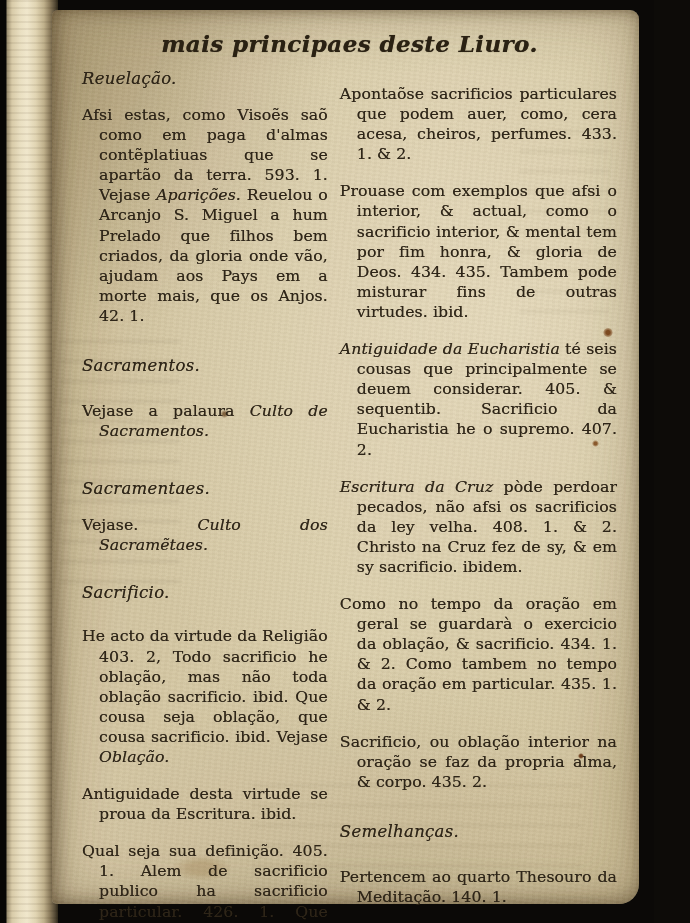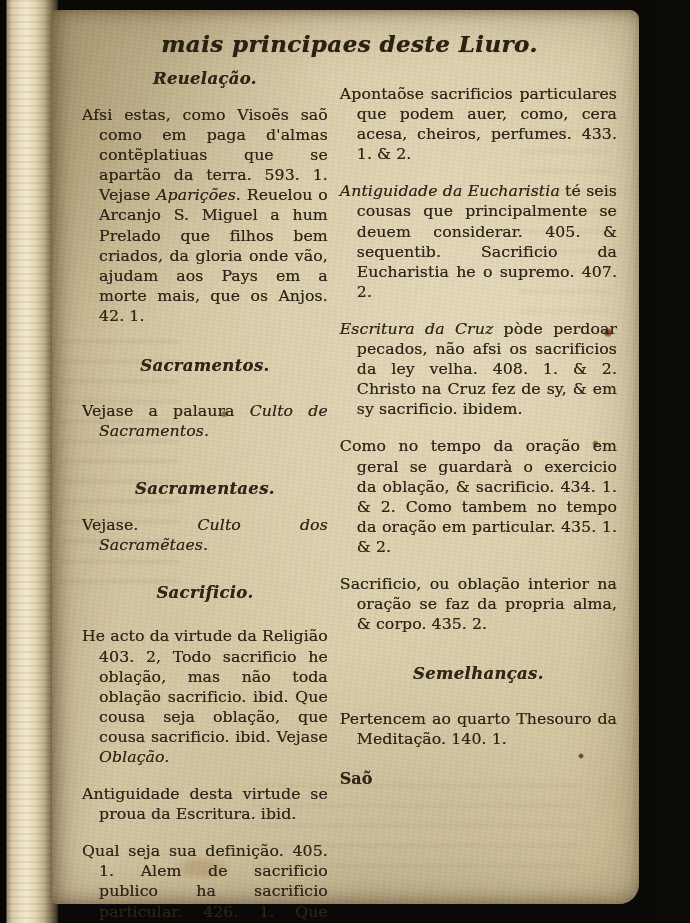--- a/index.html
+++ b/index.html
@@ -79,22 +79,22 @@
     margin:4px 0 10px;text-align:center;
     font-size:23px;font-style:italic;font-weight:600;
     letter-spacing:.4px;color:#2a2113;
     text-shadow:0 0 .7px rgba(42,33,19,.8);
   }
   .cols{display:flex;gap:12px;margin-top:6px;}
   .col{box-sizing:border-box;}
   .col-left{width:47%;}
   .col-right{width:53%;}
   .sec-heading{
-    margin:24px 0 18px;text-align:center;
-    font-size:16.5px;font-style:italic;font-weight:700;
+    margin:24px 0 18px;text-align:left;
+    font-size:16.5px;font-style:italic;font-weight:400;
     letter-spacing:.3px;
     text-shadow:0 0 .6px rgba(46,37,24,.7);
   }
   .sec-heading.first{margin-top:2px;margin-bottom:8px;}
   .entry{
     margin:17px 0 3px;padding-left:17px;text-indent:-17px;
     font-size:15.7px;line-height:1.28;text-align:justify;
     letter-spacing:.1px;
     text-shadow:0 0 .6px rgba(46,37,24,.55), .3px .3px 0 rgba(46,37,24,.18);
   }
@@ -145,20 +145,21 @@
           <p class="sec-heading" style="margin-top:28px;margin-bottom:24px;">Sacrificio.</p>
           <p class="entry"><span>He acto da virtude da Religião 403. 2, Todo sacrificio he oblação, mas não toda oblação sacrificio. ibid. Que cousa seja oblação, que cousa sacrificio. ibid. Vejase </span><span class="ital">Oblação.</span></p>
           <p class="entry"><span>Antiguidade desta virtude se proua da Escritura. ibid.</span></p>
           <p class="entry"><span>Qual seja sua definição. 405. 1. Alem de sacrificio publico ha sacrificio particular. 426. 1. Que partes ajam o sacrificio particular. 427. &amp; 428. Que actos concorram no exercicio do sacrificio. 432. 2. &amp; sequent.</span></p>
 
         </div>
 
         <div class="col col-right">
 
           <p class="entry"><span>Apontaõse sacrificios particulares que podem auer, como, cera acesa, cheiros, perfumes. 433. 1. &amp; 2.</span></p>
+          <p class="entry"><span>Prouase com exemplos que afsi o interior, &amp; actual, como o sacrificio interior, &amp; mental tem por fim honra, &amp; gloria de Deos. 434. 435. Tambem pode misturar fins de outras virtudes. ibid.</span></p>
           <p class="entry"><span class="lead">Antiguidade da Eucharistia</span><span> té seis cousas que principalmente se deuem considerar. 405. &amp; sequentib. Sacrificio da Eucharistia he o supremo. 407. 2.</span></p>
           <p class="entry"><span class="lead">Escritura da Cruz</span><span> pòde perdoar pecados, não afsi os sacrificios da ley velha. 408. 1. &amp; 2. Christo na Cruz fez de sy, &amp; em sy sacrificio. ibidem.</span></p>
           <p class="entry"><span>Como no tempo da oração em geral se guardarà o exercicio da oblação, &amp; sacrificio. 434. 1. &amp; 2. Como tambem no tempo da oração em particular. 435. 1. &amp; 2.</span></p>
           <p class="entry"><span>Sacrificio, ou oblação interior na oração se faz da propria alma, &amp; corpo. 435. 2.</span></p>
 
           <p class="sec-heading" style="margin-top:30px;margin-bottom:26px;">Semelhanças.</p>
           <p class="entry"><span>Pertencem ao quarto Thesouro da Meditação. 140. 1.</span></p>
 
           <p class="catchword">Saõ</p>
 

